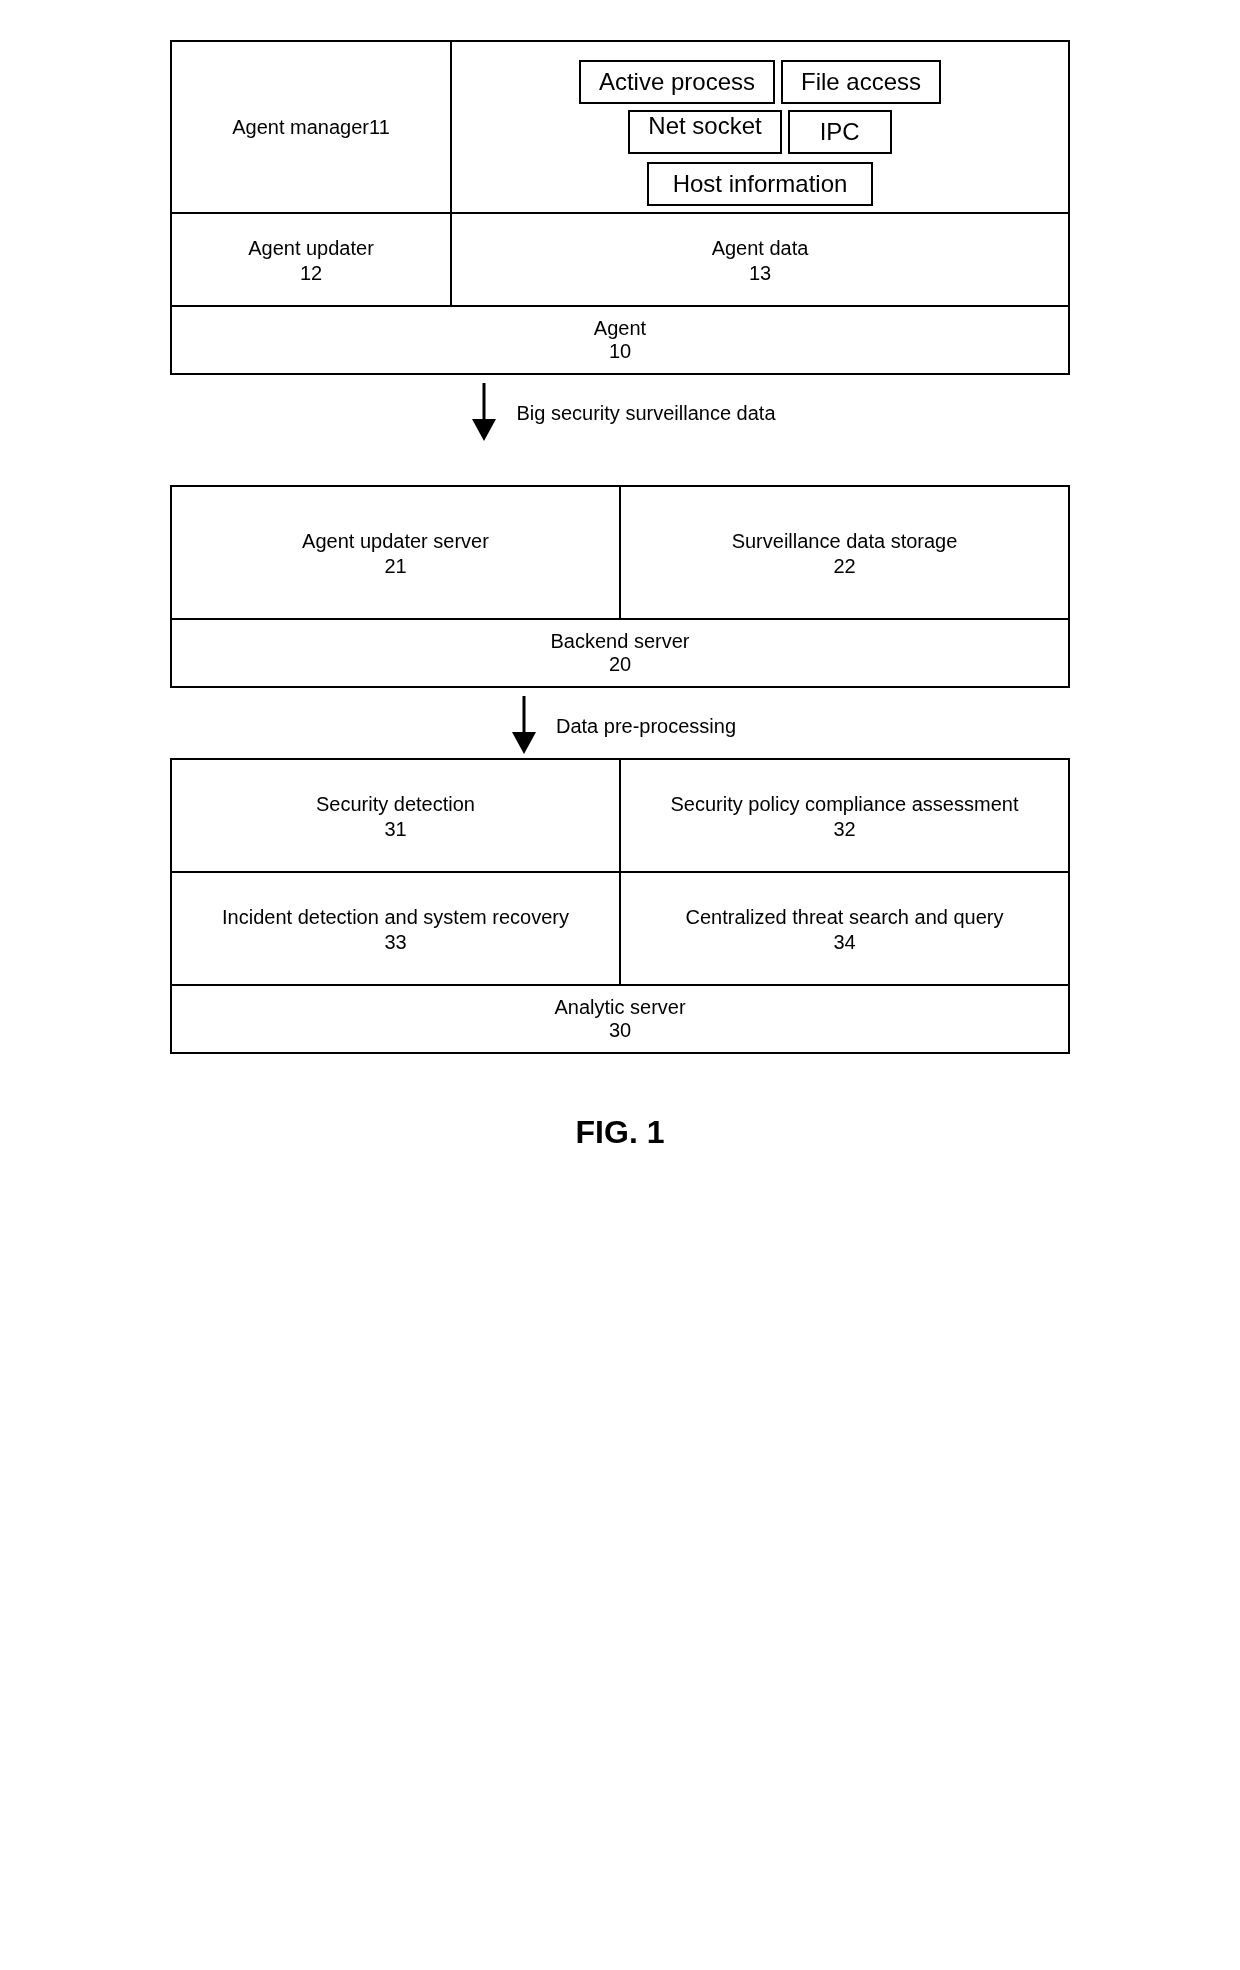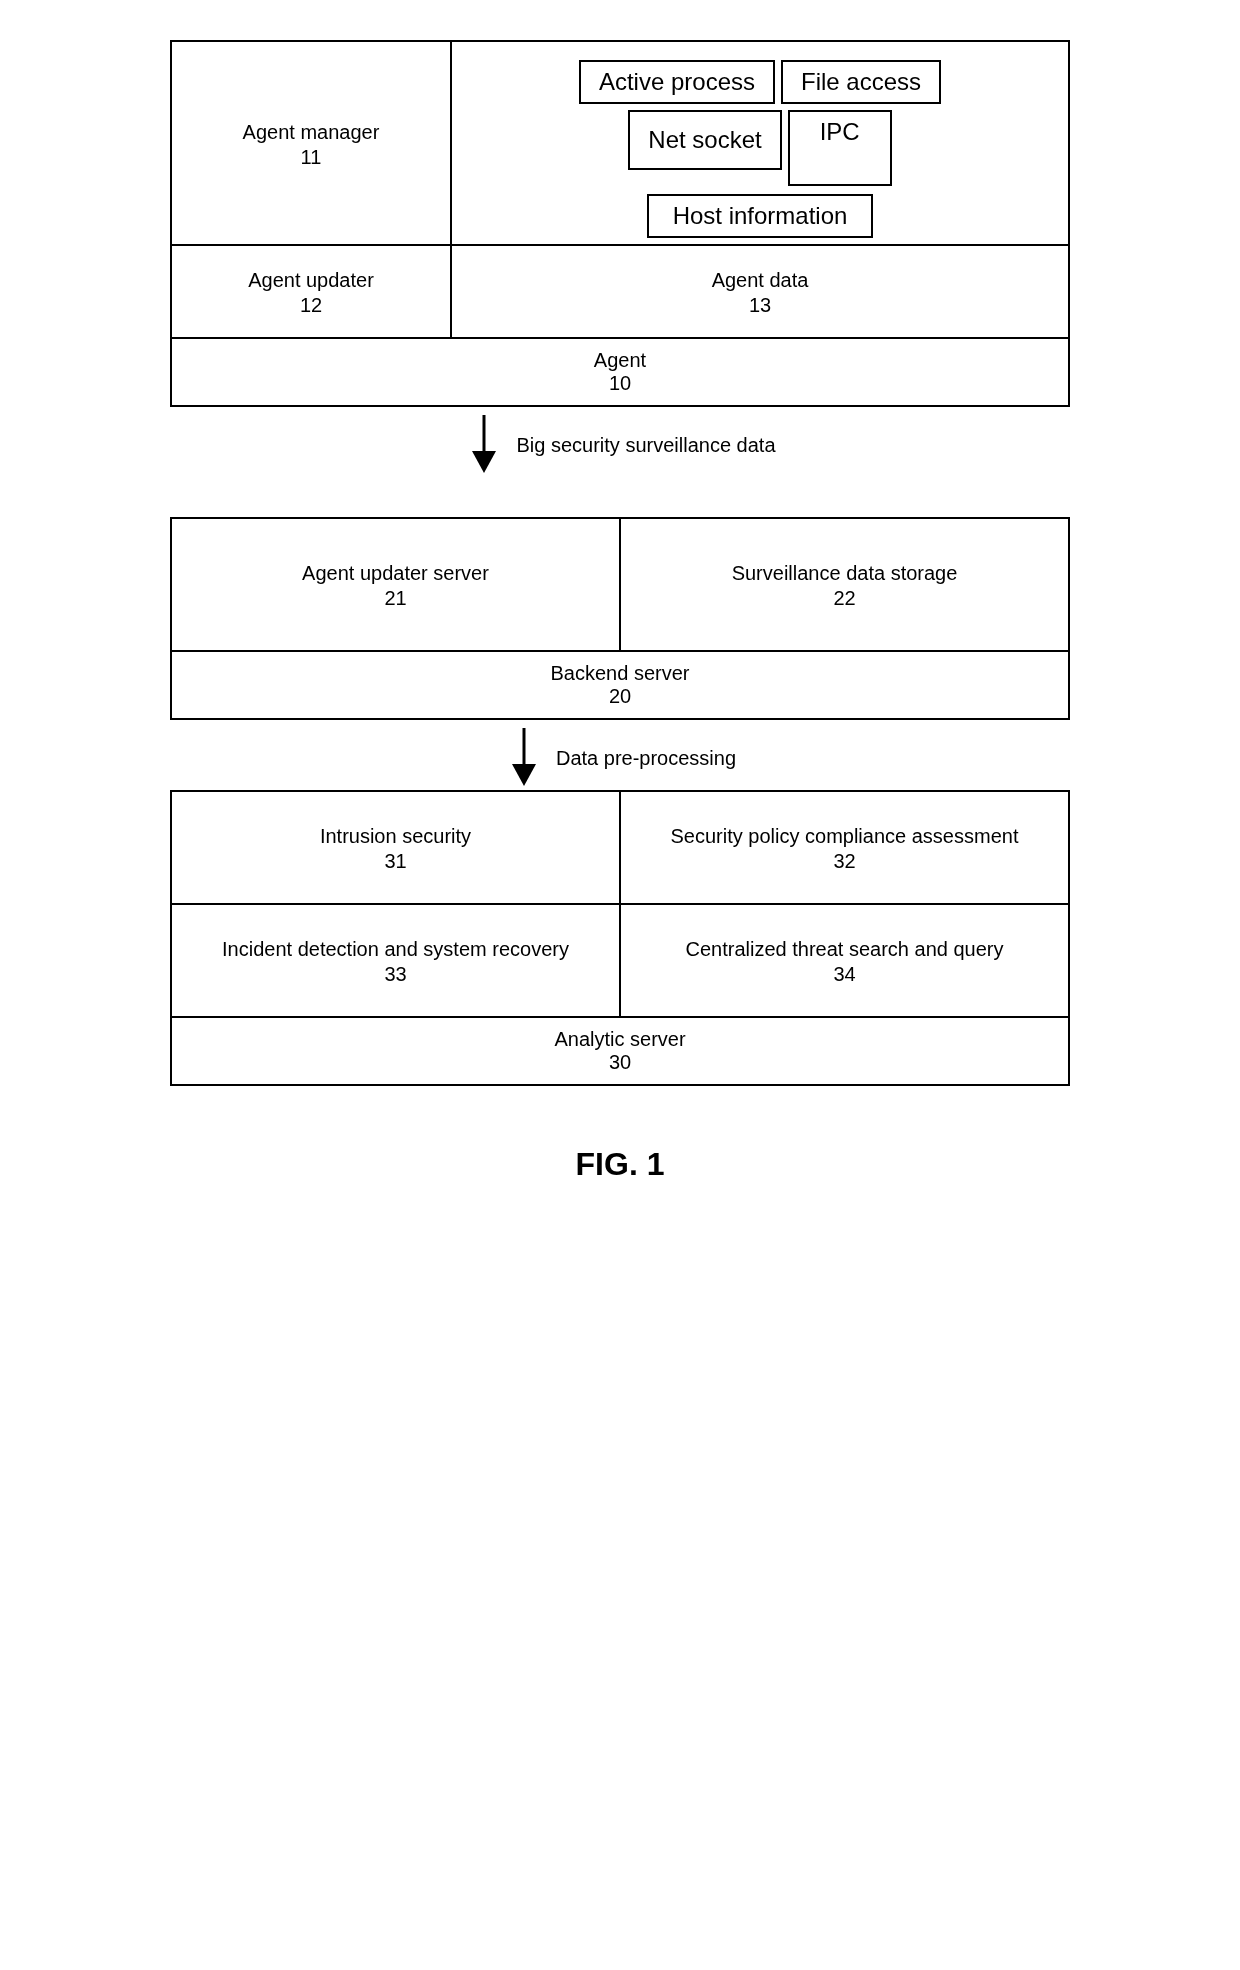--- a/index.html
+++ b/index.html
@@ -32,21 +32,21 @@
       display: flex;
       flex-direction: row;
       border-bottom: 2px solid #000;
     }
 
     .agent-manager-cell {
       width: 280px;
       border-right: 2px solid #000;
       padding: 14px 16px;
       display: flex;
-      flex-direction: column;
+      flex-direction: row;
       align-items: center;
       justify-content: center;
       text-align: center;
     }
 
     .agent-data-cell {
       flex: 1;
       display: flex;
       flex-direction: column;
       align-items: center;
@@ -63,22 +63,22 @@
     .file-access-box {
       border: 2px solid #000;
       padding: 6px 18px;
       margin: 10px 6px 6px 0;
       font-size: 18px;
       text-align: center;
     }
 
     .net-socket-box {
       border: 2px solid #000;
-      padding: 14px 18px;
-      margin: 0 6px 24px 6px;
+      padding: 0 18px;
+      margin: 0 6px 8px 6px;
       font-size: 18px;
       text-align: left;
     }
 
     .ipc-box {
       border: 2px solid #000;
       padding: 6px 30px;
       margin: 0 6px 8px 0;
       font-size: 18px;
       text-align: center;
@@ -382,21 +382,21 @@
       <line x1="20" y1="0" x2="20" y2="42" stroke="#000" stroke-width="3"></line>
       <polygon points="20,58 8,36 32,36" fill="#000"></polygon>
     </svg>
     <span class="arrow-text">Data pre-processing</span>
   </div>
 
   <div class="analytic-outer">
 
     <div class="analytic-top-row">
       <div class="intrusion-cell">
-        <span class="block-title">Intrusion security</span>
+        <span class="block-title">Security detection</span>
         <span class="block-number">31</span>
       </div>
       <div class="security-policy-cell">
         <span class="block-title">Security policy compliance assessment</span>
         <span class="block-number">32</span>
       </div>
     </div>
 
     <div class="analytic-bottom-row">
       <div class="incident-cell">

